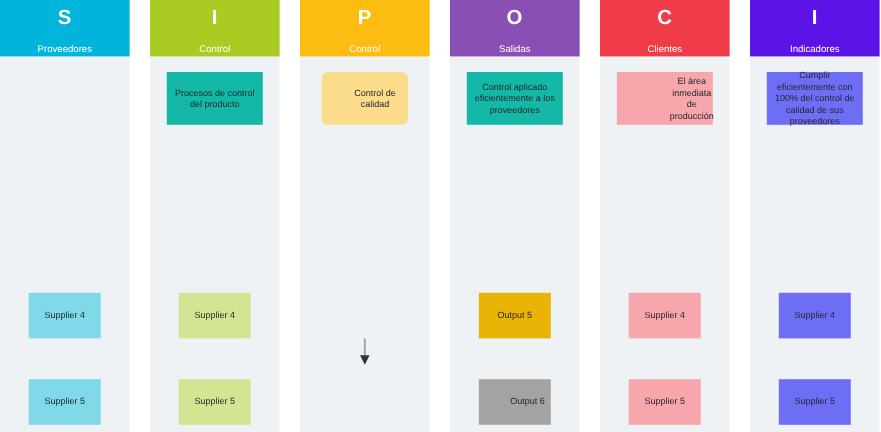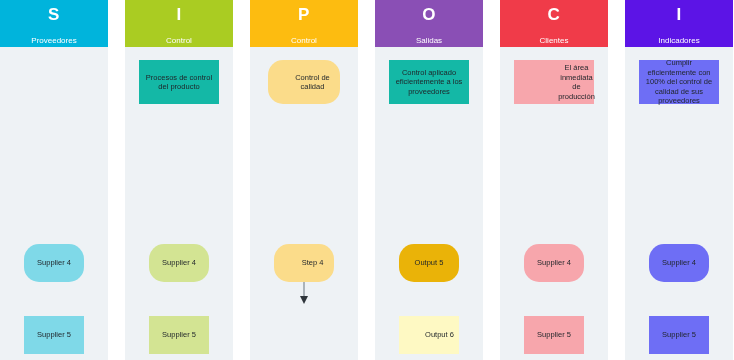--- a/index.html
+++ b/index.html
@@ -87,32 +87,31 @@
   .node.top.wide {
     left: 14px;
     width: 80px;
   }
 
   .node.lower1 {
     left: 24px;
     top: 244px;
     width: 60px;
     height: 38px;
-    border-radius: 15px;
   }
 
   .node.lower2 {
     left: 24px;
     top: 316px;
     width: 60px;
     height: 38px;
   }
 
   .node.rounded {
-    border-radius: 15px;
+    border-radius: 5px;
     padding-left: 20px;
   }
 
   .arrow-wrap {
     position: absolute;
     left: 0;
     top: 0;
     width: 108px;
     height: 360px;
     pointer-events: none;
@@ -138,34 +137,33 @@
       <div class="node top wide" style="background: #14b8a6; color: rgb(31, 36, 41);">Procesos de control del producto</div>
       <div class="node lower1" style="background: rgb(211, 228, 147); color: rgb(31, 36, 41);">Supplier 4</div>
       <div class="node lower2" style="background: rgb(211, 228, 147); color: rgb(31, 36, 41);">Supplier 5</div>
     </div>
     <div class="column" style="left: 250px; background: rgb(238, 242, 245);">
       <div class="col-header" style="background: rgb(253, 188, 16);">
         <div class="col-letter">P</div>
         <div class="col-title">Control</div>
       </div>
       <div class="node top rounded" style="background: rgb(251, 220, 138); color: rgb(31, 36, 41);">Control de calidad</div>
-      <div class="node lower1 rounded" style="background: rgb(251, 220, 138); color: rgb(31, 36, 41);">Step 4</div>
       <svg class="arrow-wrap" width="108" height="360">
         <line x1="54" y1="282" x2="54" y2="299" stroke="#9aa3ab" stroke-width="1.6"></line>
         <polygon points="54,304 50,296 58,296" fill="#2f353b"></polygon>
       </svg>
     </div>
     <div class="column" style="left: 375px; background: rgb(238, 242, 245);">
       <div class="col-header" style="background: rgb(138, 79, 181);">
         <div class="col-letter">O</div>
         <div class="col-title">Salidas</div>
       </div>
       <div class="node top wide" style="background: #14b8a6; color: rgb(31, 36, 41);">Control aplicado eficientemente a los proveedores</div>
       <div class="node lower1" style="background: #eab308; color: rgb(31, 36, 41);">Output 5</div>
-      <div class="node lower2" style="background: #fef9c3; color: rgb(31, 36, 41); padding-left: 24px;">Output 6</div>
+      <div class="node lower2" style="background: #a3a3a3; color: rgb(31, 36, 41); padding-left: 24px;">Output 6</div>
     </div>
     <div class="column" style="left: 500px; background: rgb(238, 242, 245);">
       <div class="col-header" style="background: rgb(240, 59, 73);">
         <div class="col-letter">C</div>
         <div class="col-title">Clientes</div>
       </div>
       <div class="node top wide" style="background: rgb(247, 166, 172); color: rgb(31, 36, 41); padding-left: 48px;">El área inmediata de producción</div>
       <div class="node lower1" style="background: rgb(247, 166, 172); color: rgb(31, 36, 41);">Supplier 4</div>
       <div class="node lower2" style="background: rgb(247, 166, 172); color: rgb(31, 36, 41);">Supplier 5</div>
     </div>

